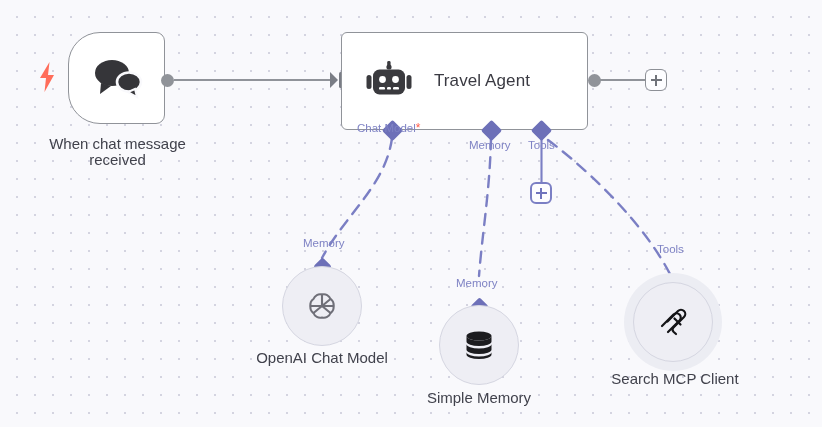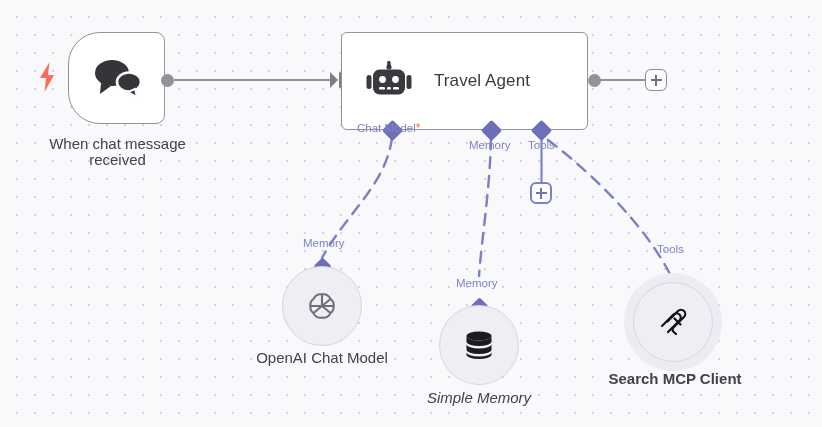--- a/index.html
+++ b/index.html
@@ -245,28 +245,28 @@
   <div class="sub-node" style="left:439px; top:305px;">
     <svg class="sub-icon" viewBox="0 0 40 40">
       <g fill="#1c1c1f">
         <ellipse cx="20" cy="11" rx="12.5" ry="4.6"></ellipse>
         <path d="M7.5 11 v5.5 a12.5 4.6 0 0 0 25 0 V11 a12.5 4.6 0 0 1 -25 0 Z"></path>
         <path d="M7.5 19 v5.5 a12.5 4.6 0 0 0 25 0 V19 a12.5 4.6 0 0 1 -25 0 Z"></path>
         <path d="M7.5 27 v2.5 a12.5 4.6 0 0 0 25 0 V27 a12.5 4.6 0 0 1 -25 0 Z"></path>
       </g>
     </svg>
   </div>
-  <div class="node-label" style="left:399px; top:390px; width:160px;font-style:italic;">Simple Memory</div>
+  <div class="node-label" style="left:399px; top:390px; width:160px;">Simple Memory</div>
 
   <div class="port-label" style="left:657px; top:243px;">Tools</div>
   <div class="diamond sm" style="left:666.5px; top:276.5px;"></div>
   <div class="sub-node halo" style="left:633px; top:282px;">
     <svg class="sub-icon" viewBox="0 0 40 40">
       <g fill="none" stroke="#141417" stroke-width="2.2" stroke-linecap="round" stroke-linejoin="round">
         <path d="M9 24 L20.5 12.5 a4.2 4.2 0 0 1 6 6 L15 30"></path>
         <path d="M14.5 19.5 L25 9 a4.2 4.2 0 0 1 6 6 L20.5 25.5 a3 3 0 0 0 0 4.2 L23 32"></path>
         <path d="M21.5 16.5 L27.5 22.5"></path>
       </g>
     </svg>
   </div>
-  <div class="node-label" style="left:593px; top:371px; width:164px;font-weight:bold;">Search MCP Client</div>
+  <div class="node-label" style="left:593px; top:371px; width:164px;">Search MCP Client</div>
 
 </div>
 
 </body></html>

